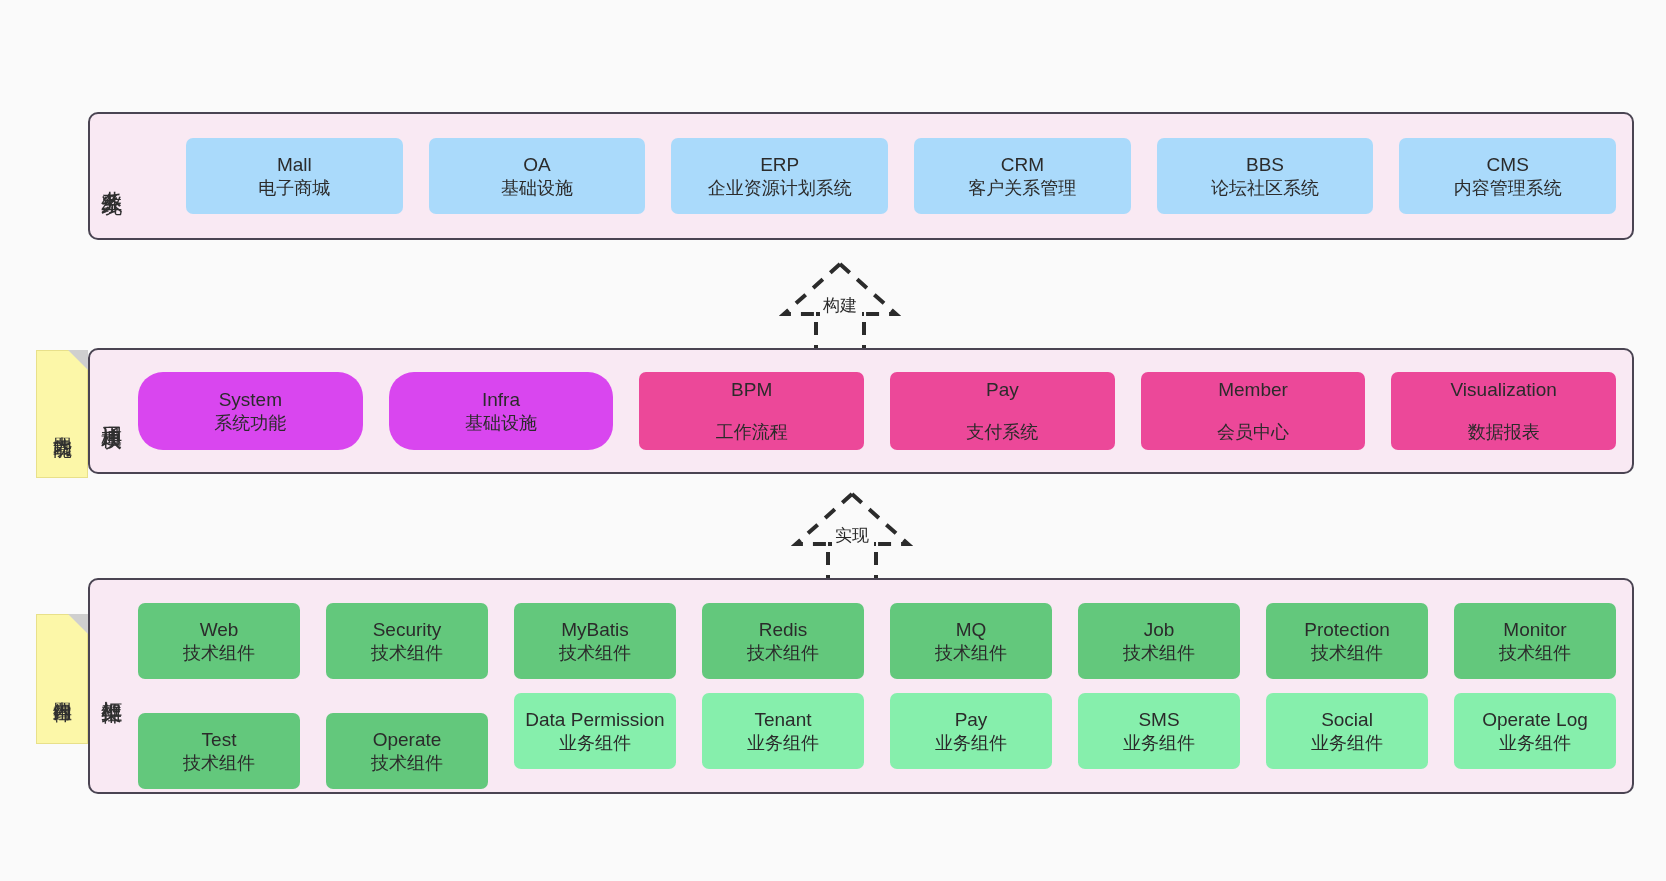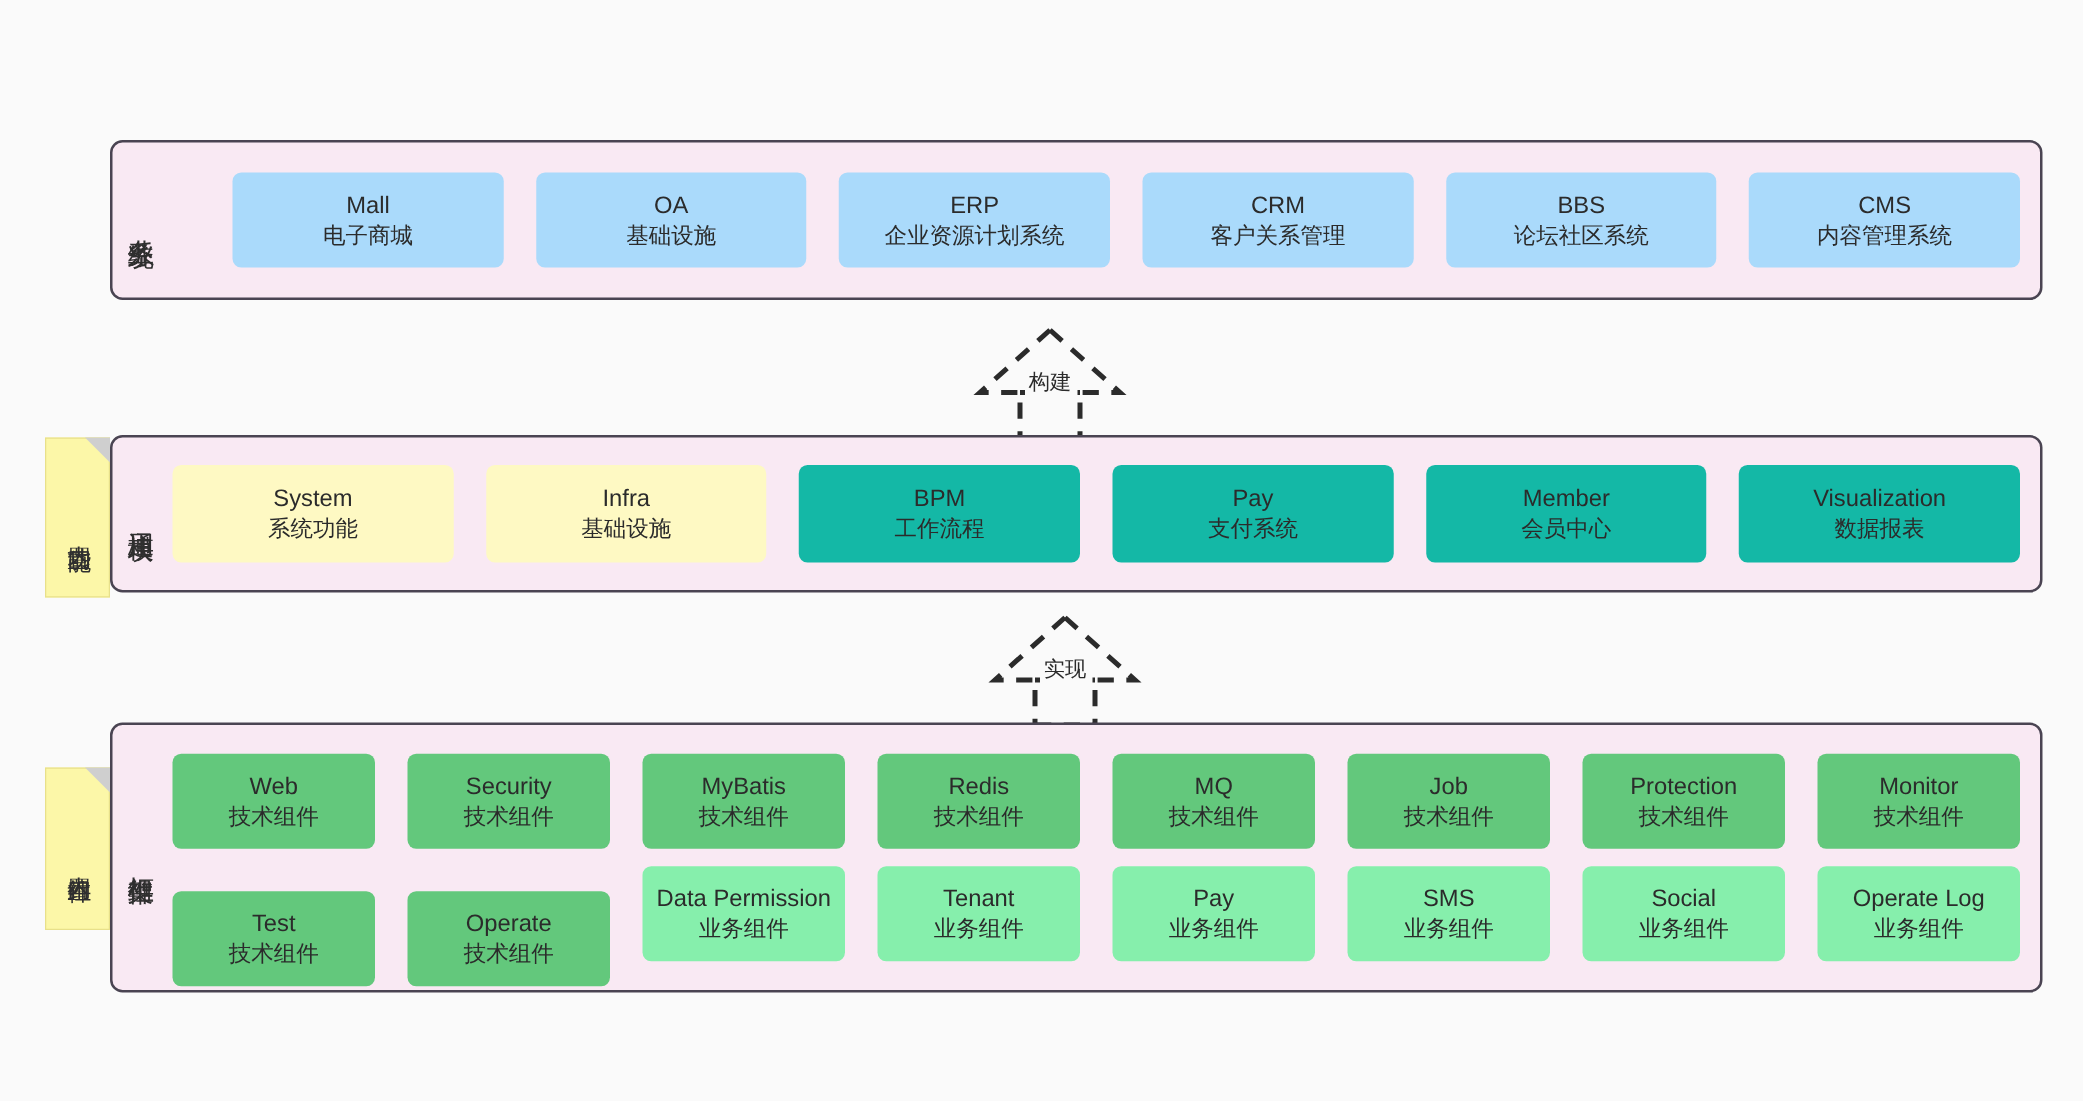--- a/index.html
+++ b/index.html
@@ -82,22 +82,22 @@
     color: #2b2b2b;
   }
 
   
   #band-business { left: 88px; top: 112px; width: 1546px; height: 128px; gap: 48px; }
   #band-business .cell { background: #aadafb; height: 76px; }
 
   
   #band-modules { left: 88px; top: 348px; width: 1546px; height: 126px; }
   #band-modules .cell { height: 78px; }
-  .c-red   { background: #fef9c3; }
-  .c-pink  { background: #14b8a6; }
+  .c-red   { background: #d946ef; border-radius: 25px; }
+  .c-pink  { background: #ec4899; justify-content: space-between; }
 
   
   #band-framework { left: 88px; top: 578px; width: 1546px; height: 216px; }
   #band-framework .cell { height: 76px; }
   .c-green  { background: #63c87c; margin-top: 20px; }
   .c-green2 { background: #86efac; }
 
   
   .note {
     position: absolute;

